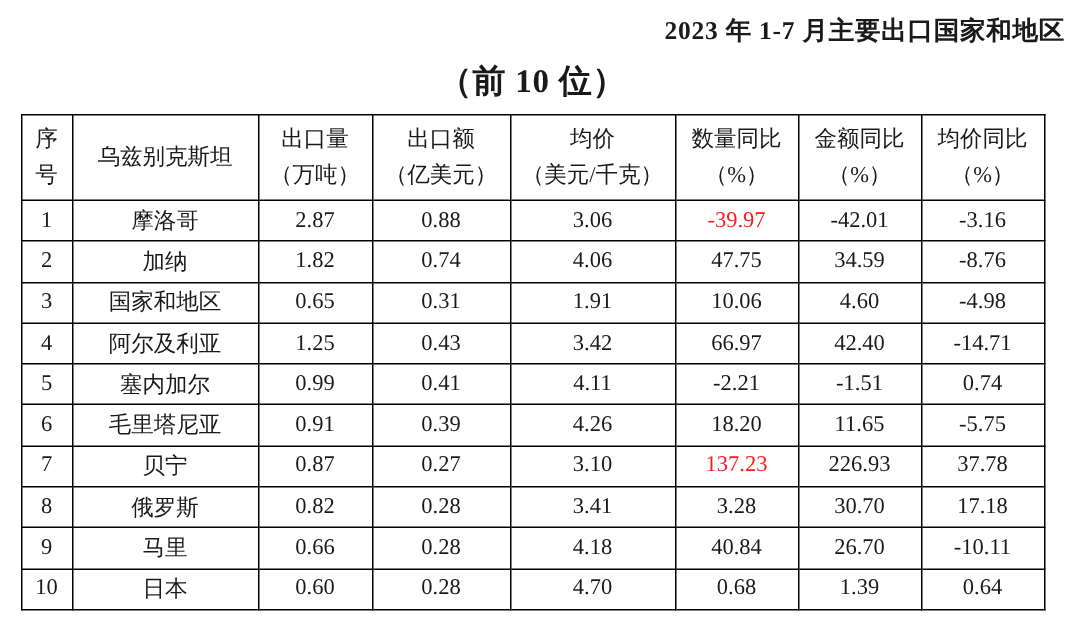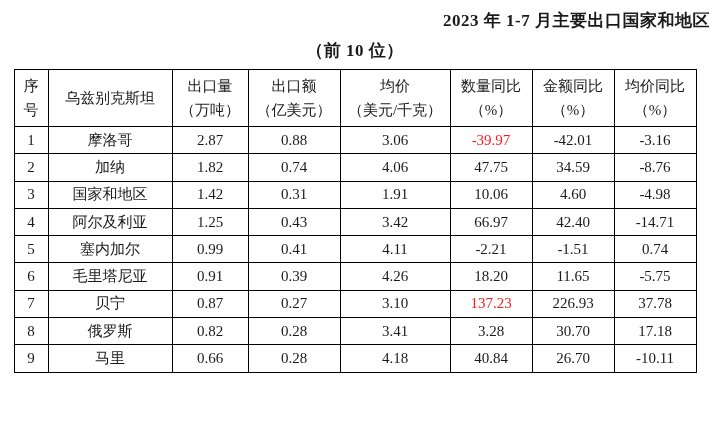--- a/index.html
+++ b/index.html
@@ -17,21 +17,21 @@
   }
   .title {
     text-align: right;
     font-size: 17px;
     font-weight: bold;
     margin-top: 9px;
     letter-spacing: 0.5px;
   }
   .subtitle {
     text-align: center;
-    font-size: 17px;
+    font-size: 22px;
     font-weight: bold;
     margin-top: 7px;
     letter-spacing: 0.5px;
   }
   table.export-table {
     border-collapse: collapse;
     table-layout: fixed;
     width: 682px;
     margin: 7px auto 0 auto;
   }
@@ -128,21 +128,21 @@
       <td>1.82</td>
       <td>0.74</td>
       <td>4.06</td>
       <td>47.75</td>
       <td>34.59</td>
       <td>-8.76</td>
     </tr>
     <tr>
       <td>3</td>
       <td>国家和地区</td>
-      <td>1.42</td>
+      <td>0.65</td>
       <td>0.31</td>
       <td>1.91</td>
       <td>10.06</td>
       <td>4.60</td>
       <td>-4.98</td>
     </tr>
     <tr>
       <td>4</td>
       <td>阿尔及利亚</td>
       <td>1.25</td>
@@ -195,14 +195,24 @@
     <tr>
       <td>9</td>
       <td>马里</td>
       <td>0.66</td>
       <td>0.28</td>
       <td>4.18</td>
       <td>40.84</td>
       <td>26.70</td>
       <td>-10.11</td>
     </tr>
+    <tr>
+      <td>10</td>
+      <td>日本</td>
+      <td>0.60</td>
+      <td>0.28</td>
+      <td>4.70</td>
+      <td>0.68</td>
+      <td>1.39</td>
+      <td>0.64</td>
+    </tr>
   </tbody>
 </table>
 
 </body></html>

